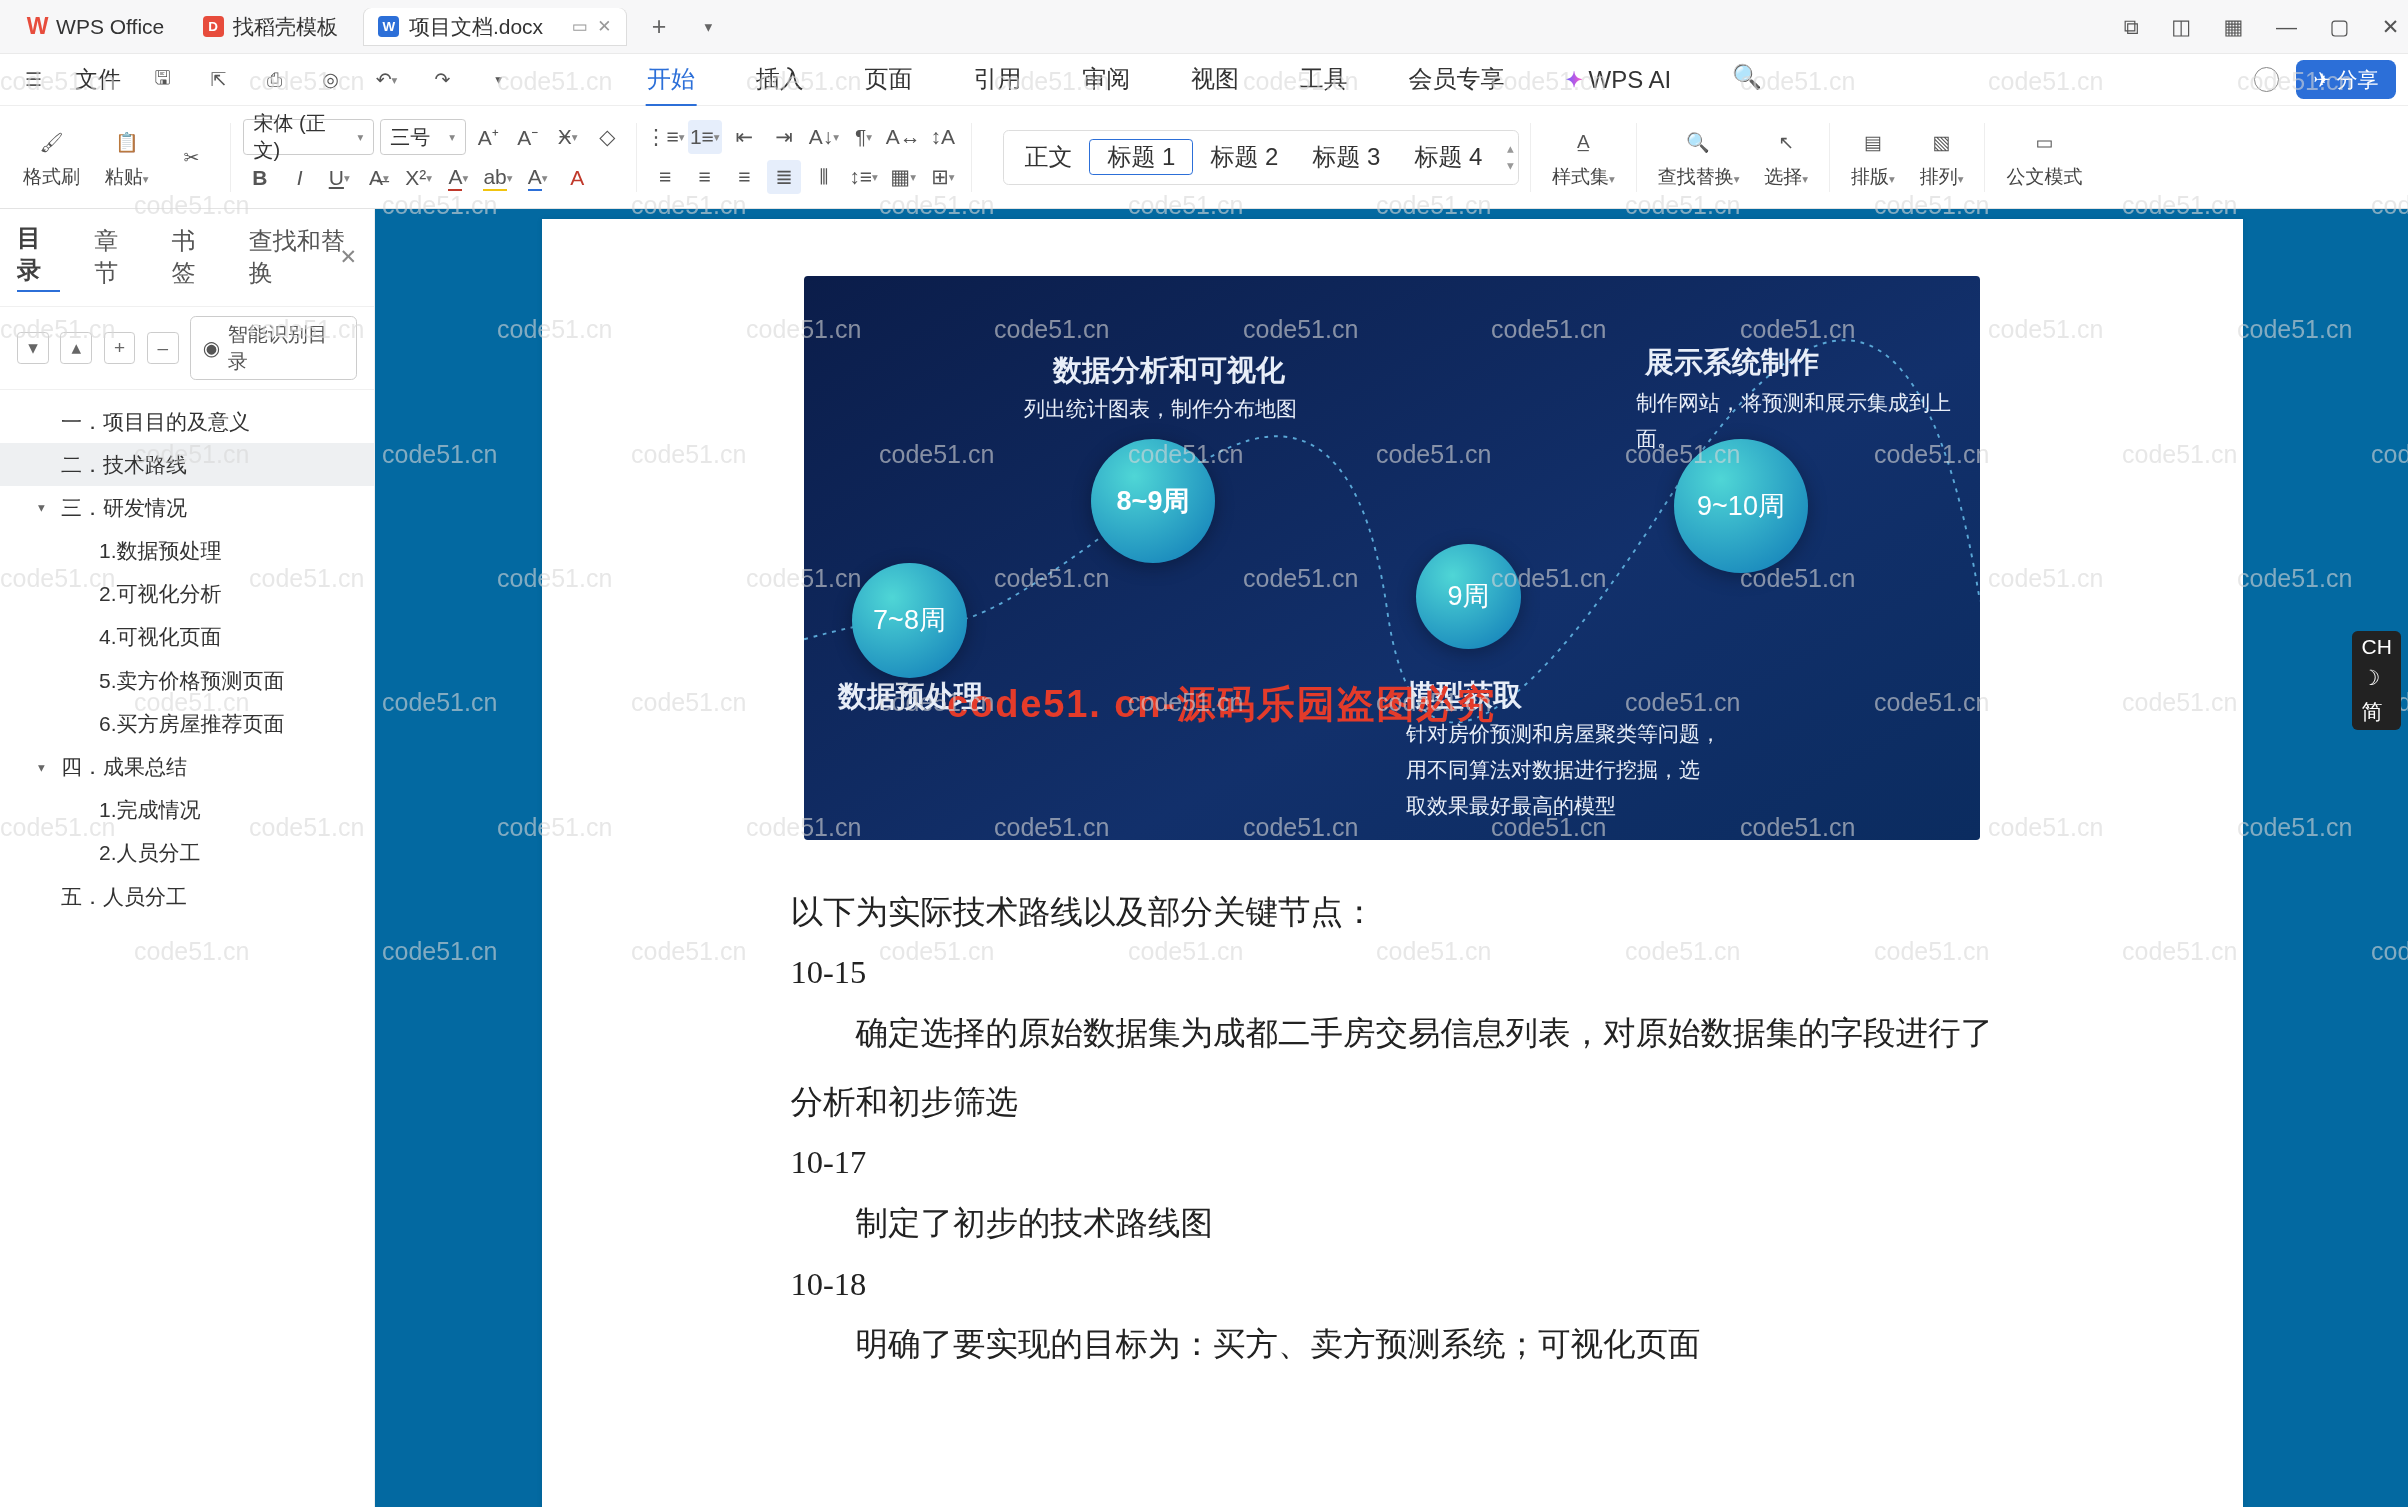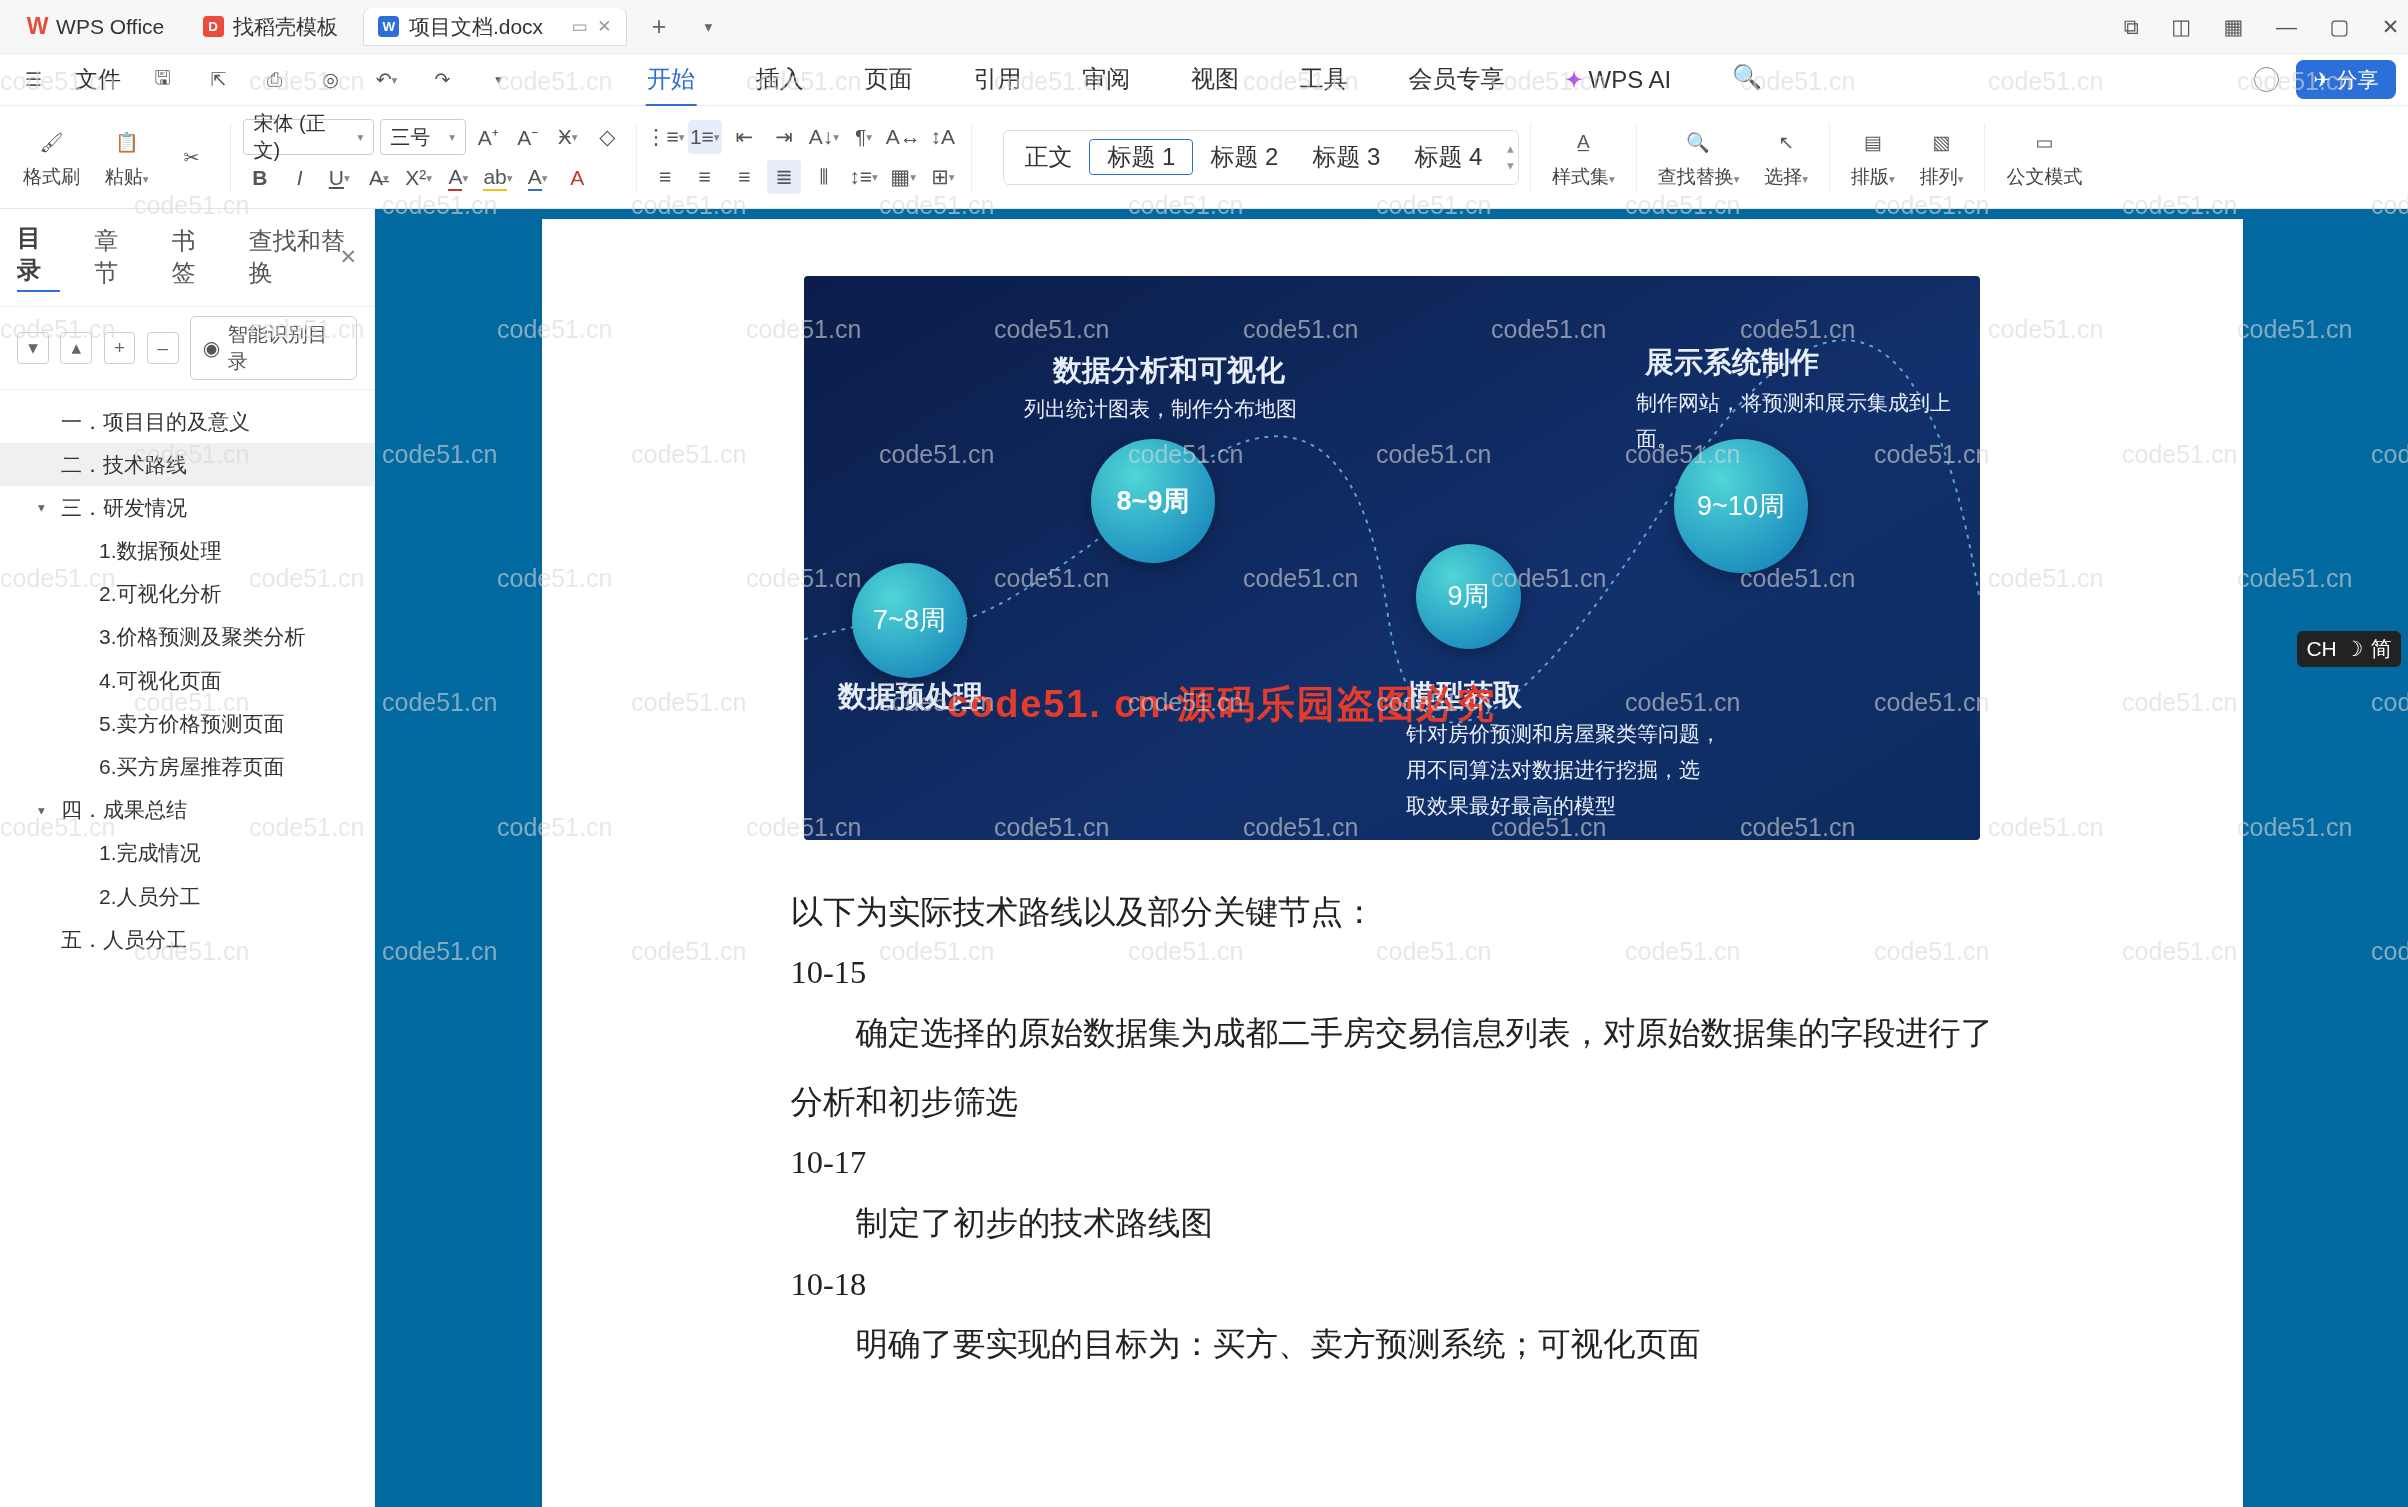--- a/index.html
+++ b/index.html
@@ -76,21 +76,21 @@
 .bub{position:absolute;border-radius:50%;background:radial-gradient(circle at 35% 30%,#4fd6d6 0%,#1b8bbd 80%);display:flex;align-items:center;justify-content:center;color:#fff;font-size:27px;font-weight:500;box-shadow:0 3.8px 19px rgba(0,0,0,.3);}
 .ftxt{position:absolute;color:#e8eef8;}
 .fh{font-size:29px;font-weight:600;}
 .fp{font-size:21px;line-height:36px;}
 svg.curve{position:absolute;inset:0;width:100%;height:100%;}
 .para{font-size:32.5px;color:#222;line-height:69px;margin:7.6px 0;font-family:SimSun,serif;}
 .smallhead{font-size:32.5px;color:#222;font-family:SimSun,serif;}
 .indent{text-indent:2em;}
 .red-overlay{position:absolute;color:#e43b2a;font-size:38px;font-weight:bold;left:143px;top:403px;letter-spacing:1.9px;}
 
-.ime{position:absolute;right:7.6px;top:631px;background:#222;color:#fff;padding:3.8px 9.6px;border-radius:5.7px;font-size:21px;display:flex;align-items:center;gap:7.6px;z-index:5;}
+.ime{position:absolute;right:7.6px;top:631px;background:#222;color:#fff;padding:3.8px 9.6px;border-radius:5.7px;font-size:21px;display:flex;align-items:flex-start;gap:7.6px;z-index:5;flex-direction:column;}
 </style>
 </head>
 <body>
 
 <div class="watermark">
 
 <span class="wm" style="left: 0px; top: 67px;">code51.cn</span>
     <span class="wm" style="left: 249px; top: 67px;">code51.cn</span>
     <span class="wm" style="left: 497px; top: 67px;">code51.cn</span>
     <span class="wm" style="left: 746px; top: 67px;">code51.cn</span>
@@ -396,24 +396,20 @@
         <div class="toc-item lvl2">
           <span class="tri"></span>
           <span>1.数据预处理</span>
         </div>
         <div class="toc-item lvl2">
           <span class="tri"></span>
           <span>2.可视化分析</span>
         </div>
         <div class="toc-item lvl2">
           <span class="tri"></span>
-          <span>3.价格预测及聚类分析</span>
-        </div>
-        <div class="toc-item lvl2">
-          <span class="tri"></span>
           <span>4.可视化页面</span>
         </div>
         <div class="toc-item lvl2">
           <span class="tri"></span>
           <span>5.卖方价格预测页面</span>
         </div>
         <div class="toc-item lvl2">
           <span class="tri"></span>
           <span>6.买方房屋推荐页面</span>
         </div>

